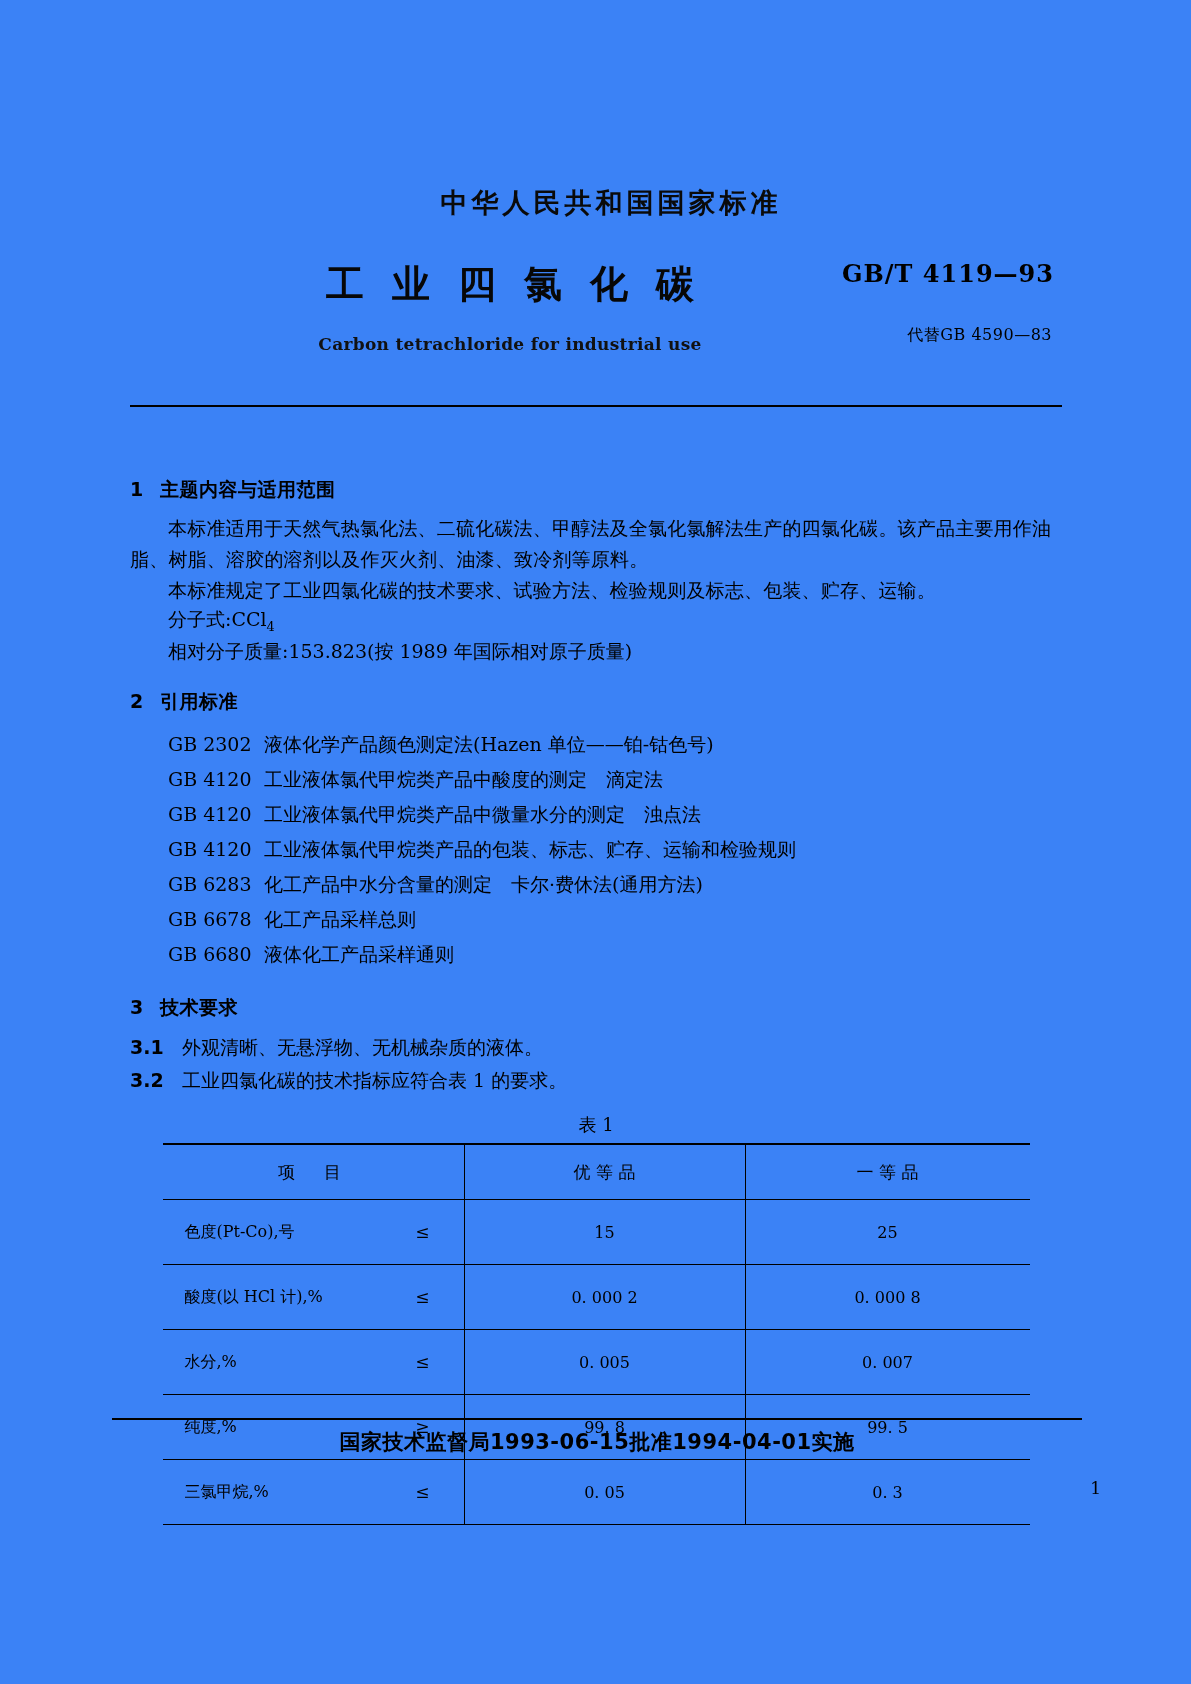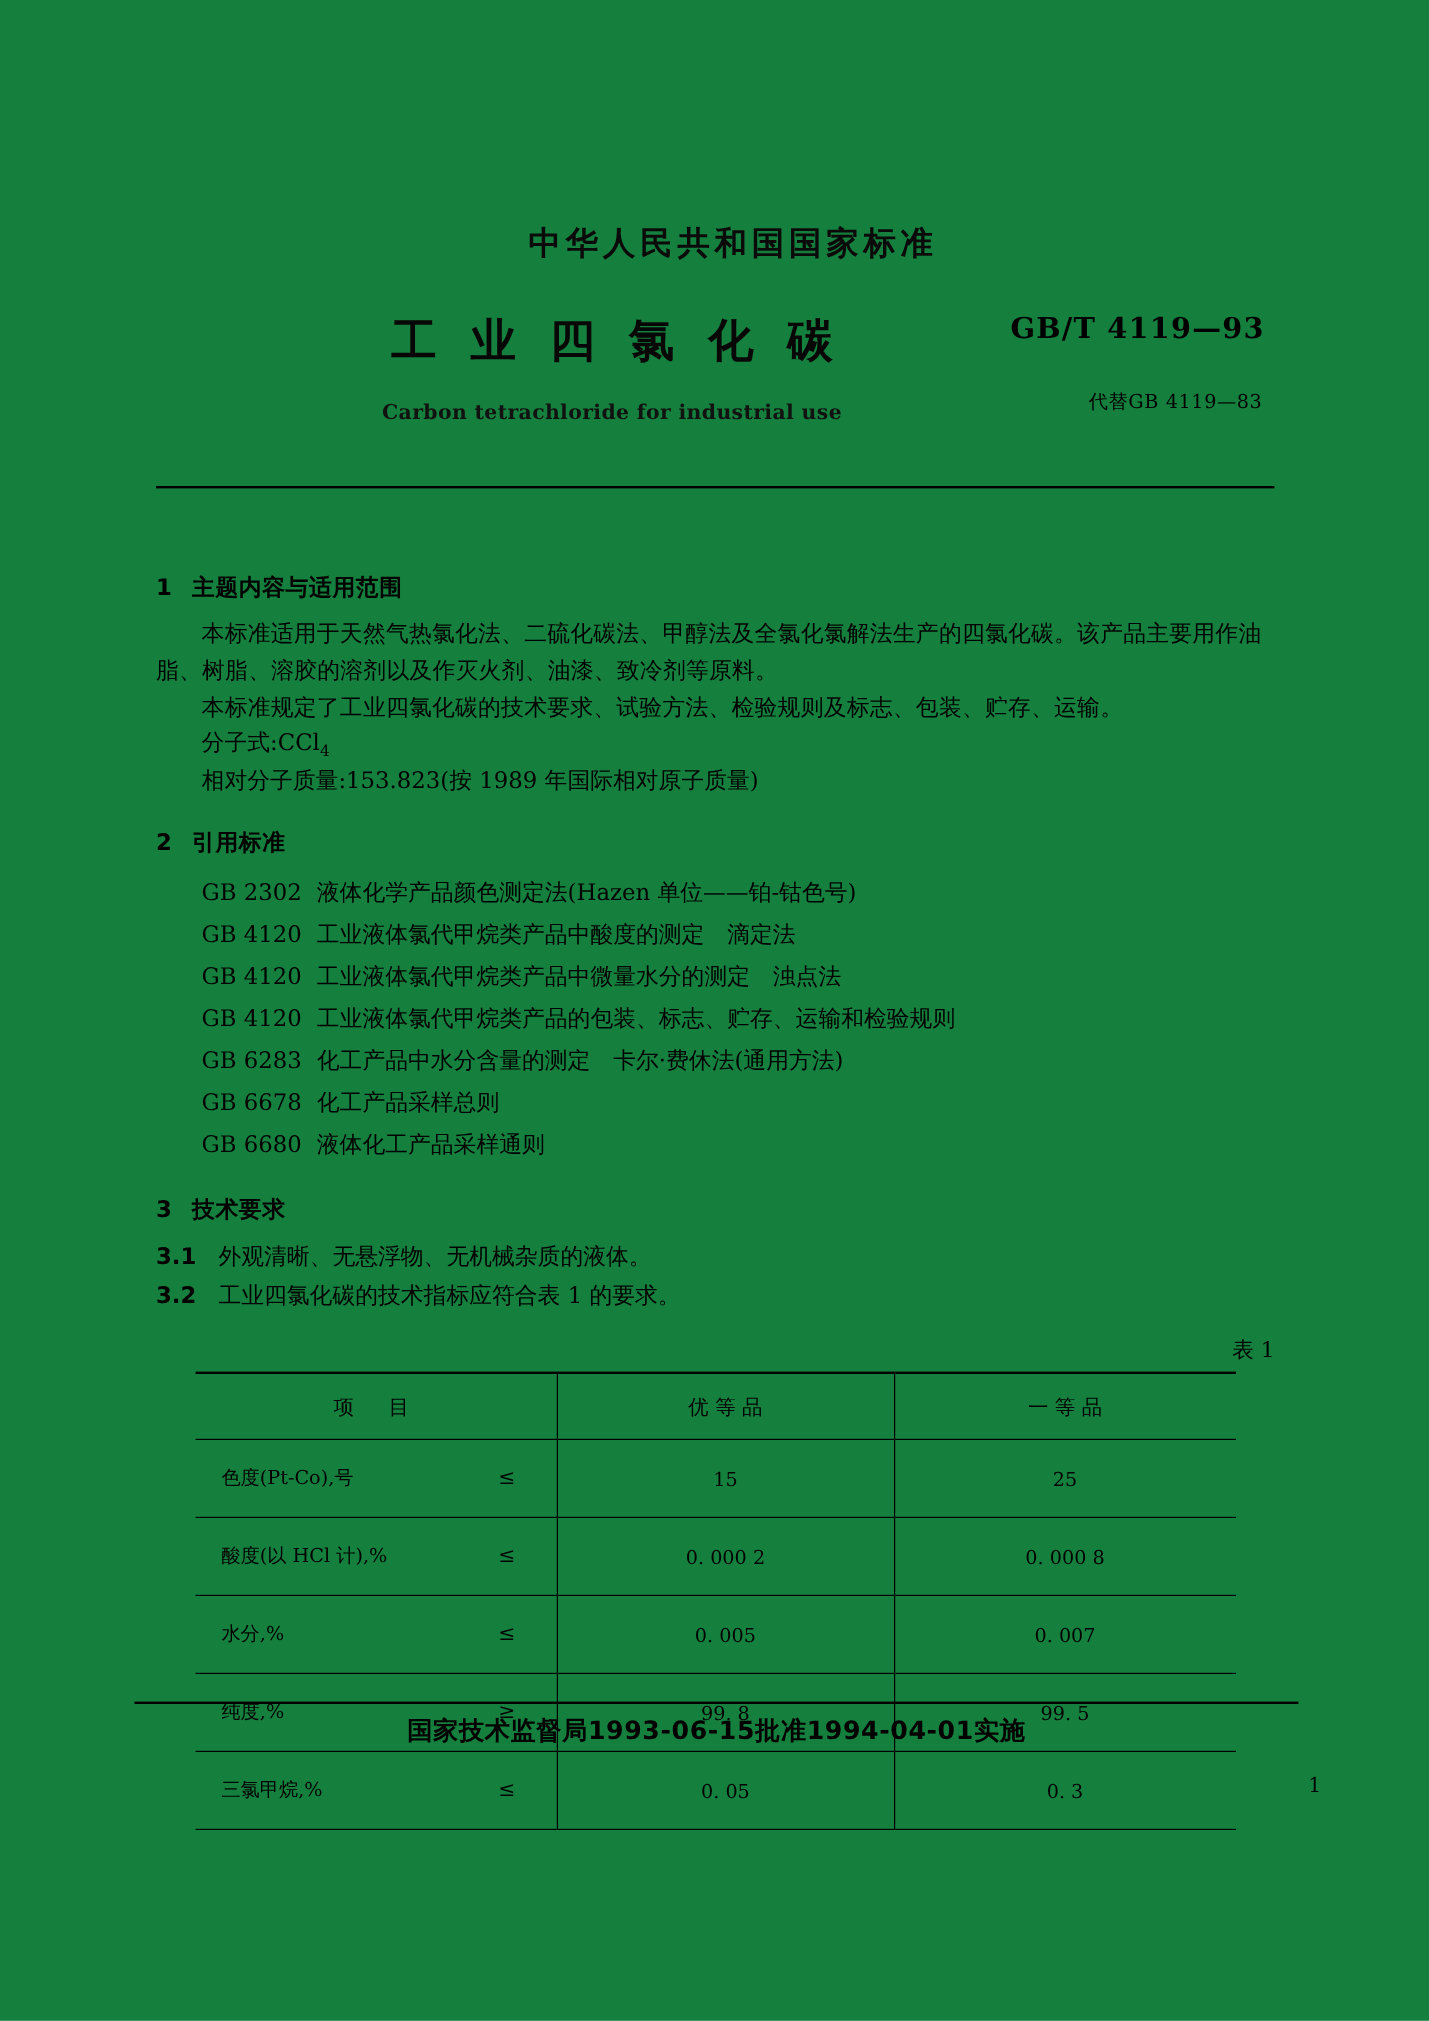--- a/index.html
+++ b/index.html
@@ -13,21 +13,21 @@
     position: relative;
     font-family: "DejaVu Sans", "Liberation Sans", sans-serif;
     color: #000000;
     overflow: hidden;
   }
   .page {
     position: absolute;
     left: 0; top: 0;
     width: 1191px;
     height: 1684px;
-    background: #15803d;
+    background: #3b82f6;
   }
   
   .header-wrap {
     position: absolute;
     left: 130px;
     top: 185px;
     width: 932px;
   }
   .nat-std {
     text-align: center;
@@ -152,21 +152,21 @@
   }
   .clause .cnum {
     display: inline-block;
     width: 52px;
     font-family: "DejaVu Sans", "Liberation Sans", sans-serif;
     font-weight: bold;
     font-size: 19px;
   }
   
   .tbl-caption {
-    text-align: right;
+    text-align: center;
     font-size: 18px;
     margin: 16px 0 6px 0;
     font-family: "DejaVu Serif", "Liberation Serif", serif;
   }
   table.spec {
     border-collapse: collapse;
     width: 860px;
     margin: 0 auto;
     table-layout: fixed;
   }
@@ -222,21 +222,21 @@
 
 <div class="page">
 
   <div class="header-wrap">
     <div class="nat-std">中华人民共和国国家标准</div>
 
     <div class="title-row">
       <div class="main-title">工业四氯化碳</div>
       <div class="en-title">Carbon tetrachloride for industrial use</div>
       <div class="std-no">GB/T 4119—93</div>
-      <div class="std-replaces">代替GB 4119—83</div>
+      <div class="std-replaces">代替GB 4590—83</div>
     </div>
   </div>
   <div class="hrule"></div>
 
   <div class="body-wrap">
 
     <div class="sec-head">
       <span class="num">1</span><span>主题内容与适用范围</span>
     </div>
     <p class="para">本标准适用于天然气热氯化法、二硫化碳法、甲醇法及全氯化氯解法生产的四氯化碳。该产品主要用作油脂、树脂、溶胶的溶剂以及作灭火剂、油漆、致冷剂等原料。</p>

